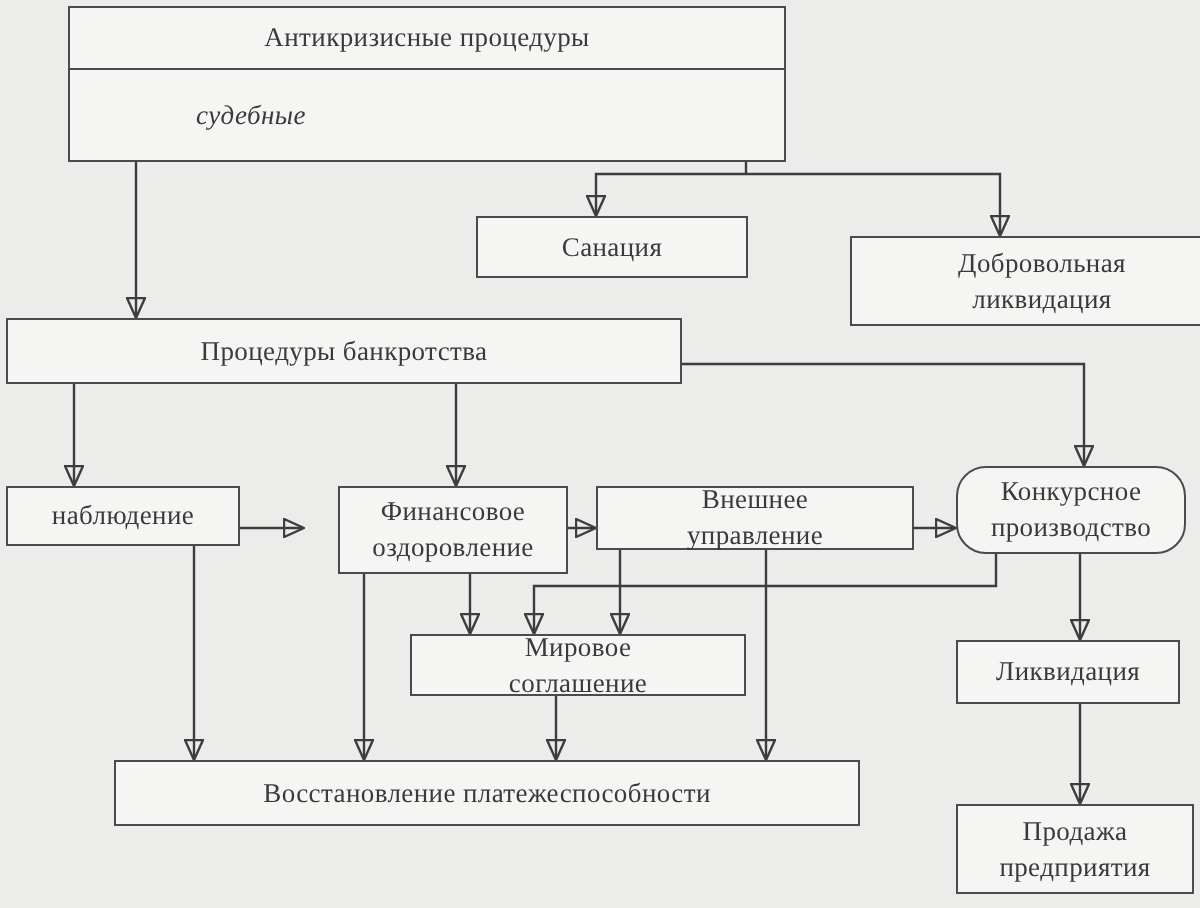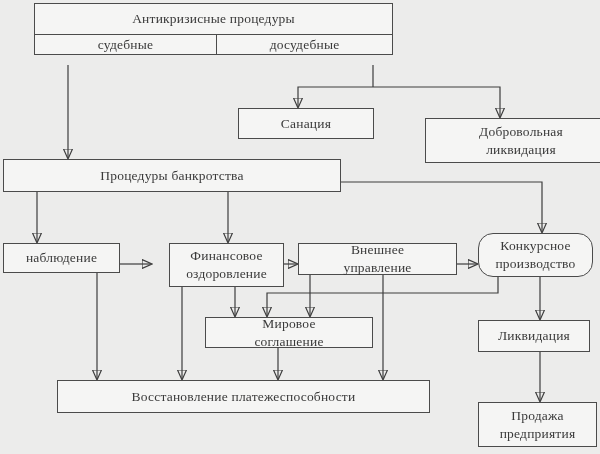--- a/index.html
+++ b/index.html
@@ -13,21 +13,21 @@
   svg.wires path{fill:none;stroke:#3d3d3d;stroke-width:1.2;}
   .node{
     position:absolute;z-index:2;box-sizing:border-box;
     background:#f5f5f4;border:1px solid #4b4b4b;
     display:flex;align-items:center;justify-content:center;
     text-align:center;font-size:13.5px;line-height:1.3;letter-spacing:.2px;
     padding:1px 20px;
   }
   .top-table{flex-direction:column;align-items:stretch;justify-content:flex-start;padding:0;}
   .top-table .trow{height:30px;display:flex;align-items:center;justify-content:center;border-bottom:1px solid #4b4b4b;}
-  .top-table .trow2{flex:1;display:flex;align-items:stretch;}
+  .top-table .trow2{flex:1;display:flex;align-items:stretch;font-style:italic;}
   .top-table .cell{display:flex;align-items:center;justify-content:center;box-sizing:border-box;}
   .top-table .cell.left{width:181px;}
   .top-table .cell.right{flex:1;border-left:1px solid #4b4b4b;}
 </style>
 </head>
 <body>
 
 <div class="canvas">
 
   <svg class="wires" viewBox="0 0 600 454">
@@ -50,25 +50,24 @@
     <path d="M310,275 L310,316" marker-end="url(#arrow)"></path>
     <path d="M498,277 L498,293 L267,293 L267,316" marker-end="url(#arrow)"></path>
     <path d="M97,273 L97,379" marker-end="url(#arrow)"></path>
     <path d="M182,287 L182,379" marker-end="url(#arrow)"></path>
     <path d="M278,348 L278,379" marker-end="url(#arrow)"></path>
     <path d="M383,275 L383,379" marker-end="url(#arrow)"></path>
     <path d="M540,277 L540,319" marker-end="url(#arrow)"></path>
     <path d="M540,352 L540,401" marker-end="url(#arrow)"></path>
   </svg>
 
-  <div class="node top-table" style="left:34px;top:3px;width:359px;height:52px;">
+  <div class="node top-table" style="left:34px;top:3px;width:359px;height:78px;">
     <div class="trow">Антикризисные процедуры</div>
     <div class="trow2">
       <div class="cell left">судебные</div>
-      <div class="cell right">досудебные</div>
     </div>
   </div>
 
   <div class="node" style="left:238px;top:108px;width:136px;height:31px;">Санация</div>
 
   <div class="node" style="left:425px;top:118px;width:192px;height:45px;padding:18px 24px;">Добровольная ликвидация</div>
 
   <div class="node" style="left:3px;top:159px;width:338px;height:33px;">Процедуры банкротства</div>
 
   <div class="node" style="left:3px;top:243px;width:117px;height:30px;">наблюдение</div>

